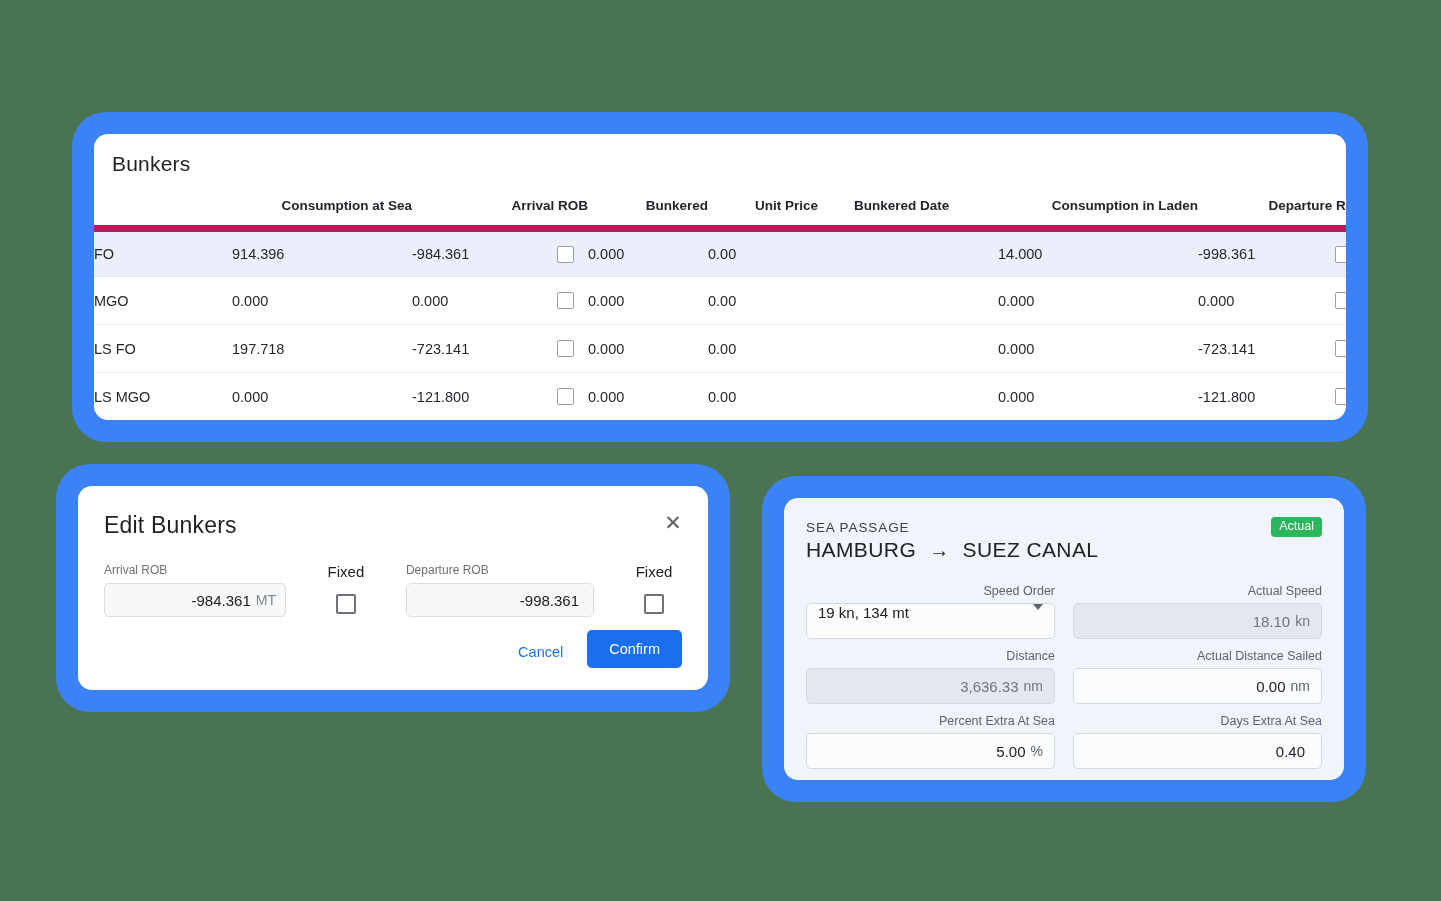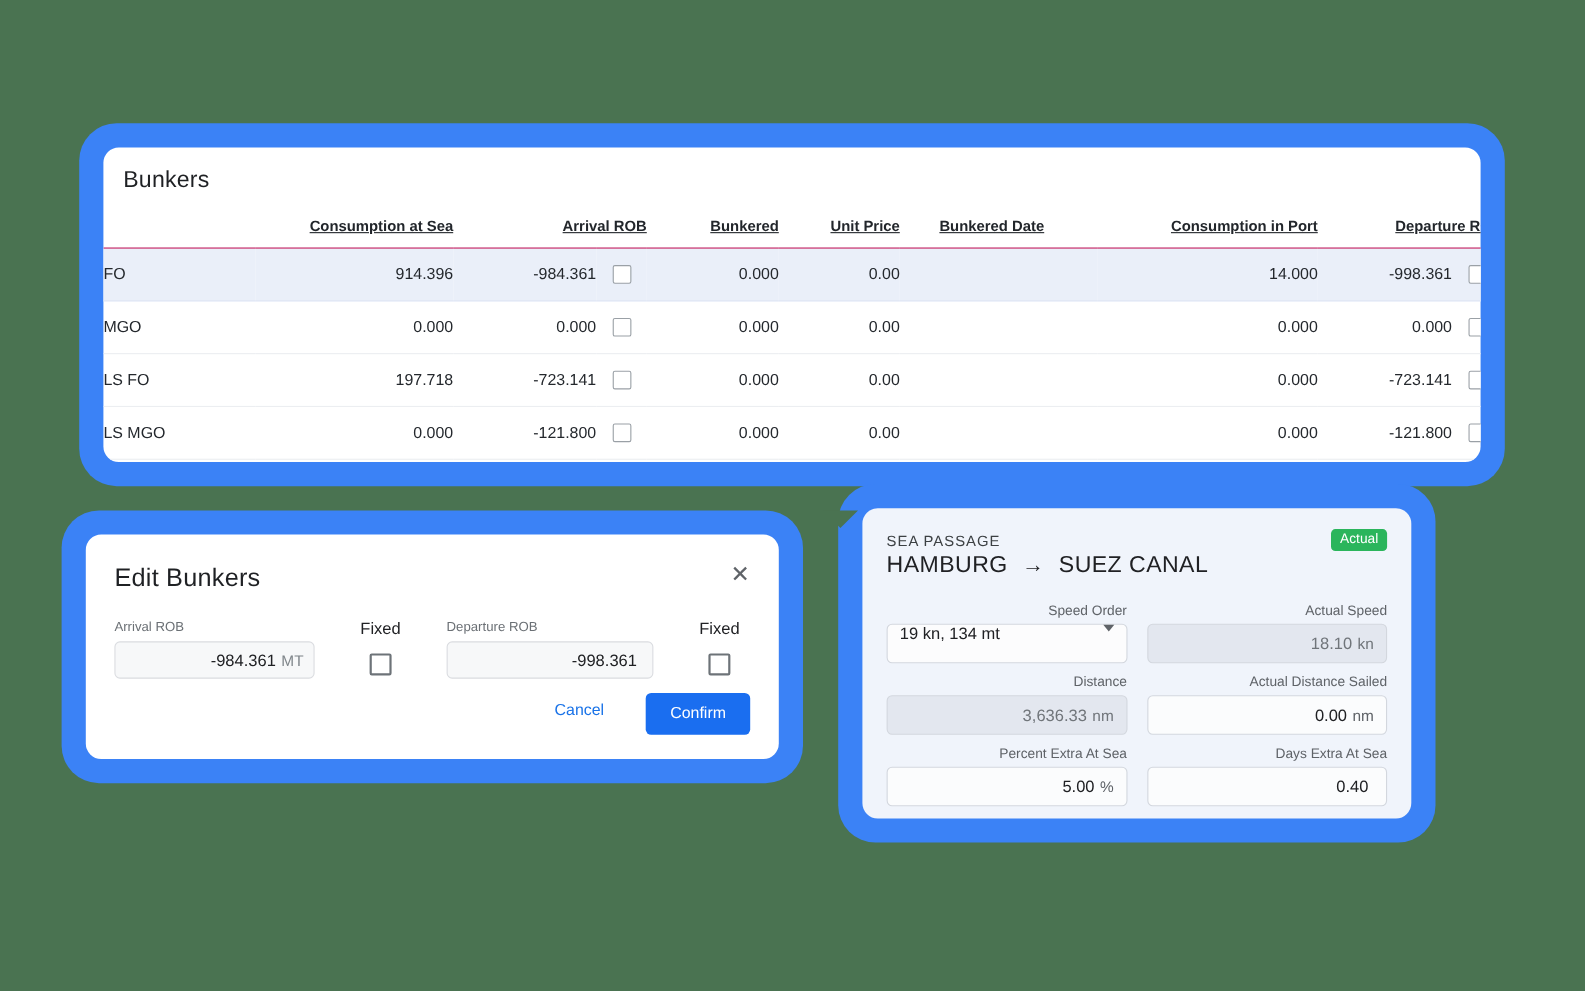--- a/index.html
+++ b/index.html
@@ -26,23 +26,23 @@
   .bunkers-title {
     font-size: 21px; color: #1f2124; font-weight: 400;
     padding: 18px 0 0 18px; letter-spacing: .2px;
   }
   table.bunkers { width: 100%; border-collapse: collapse; table-layout: fixed; margin-top: 22px; }
   table.bunkers th {
     font-size: 13.5px; font-weight: 700; color: #22262b;
     text-align: right; padding: 0 0 12px 0; white-space: nowrap;
   }
   table.bunkers th.left { text-align: left; }
-  table.bunkers tr.head-row th { border-bottom: 1px solid #be185d; text-decoration: underline; }
+  table.bunkers tr.head-row th { border-bottom: 7px solid #be185d; }
   table.bunkers td {
-    font-size: 14.5px; color: #24282d; text-align: right;
+    font-size: 14.5px; color: #24282d; text-align: left;
     padding: 0; height: 48px; vertical-align: middle; white-space: nowrap;
   }
   table.bunkers td.left { text-align: left; }
   table.bunkers tbody tr { border-bottom: 1px solid #eceef1; }
   table.bunkers tbody tr.sel { background: #eaeff9; border-bottom-color: #dfe6f4; }
   .c-fuel   { width: 138px; padding-left: 18px !important; }
   .c-cons   { width: 180px; }
   .c-arob   { width: 130px; }
   .c-arobcb { width: 46px; }
   .c-bunk   { width: 120px; }
@@ -83,33 +83,33 @@
     display: flex; flex-direction: column; align-items: center;
     margin: 0 0 0 32px; width: 64px;
   }
   .fixed-lbl { font-size: 15px; color: #202124; margin-bottom: 14px; }
   .chk-lg {
     width: 20px; height: 20px; border: 2px solid #6d7378;
     border-radius: 2px; background: #fff;
   }
   .dlg-actions {
     position: absolute; right: 26px; bottom: 22px;
-    display: flex; align-items: flex-start; gap: 28px;
+    display: flex; align-items: flex-end; gap: 14px;
   }
   .btn-text {
     color: #1a73e8; font-size: 14.5px; background: none; border: none;
     cursor: pointer; padding: 8px 10px; font-family: inherit;
   }
   .btn-primary {
     background: #1a6ef0; color: #fff; font-size: 14.5px; border: none;
     border-radius: 5px; padding: 11px 22px; cursor: pointer; font-family: inherit;
   }
 
   
-  #sea-frame { left: 762px; top: 440px; width: 543px; height: 326px; }
+  #sea-frame { left: 762px; top: 476px; width: 604px; height: 326px; }
   #sea-frame .inner { background: #f0f4fb; position: relative; padding: 22px 22px 0 22px; }
   .sea-kicker { font-size: 13.5px; letter-spacing: .9px; color: #3c4043; }
   .sea-route {
     font-size: 21px; color: #202124; margin-top: 3px;
     display: flex; align-items: center; gap: 13px; letter-spacing: .4px;
   }
   .sea-route .arrow { font-size: 20px; color: #202124; }
   .laden-badge {
     position: absolute; right: 22px; top: 19px;
     background: #2bb55c; color: #fff; font-size: 12.5px;
@@ -175,21 +175,21 @@
             <col class="c-drobcb">
         </colgroup>
         <thead>
           <tr class="head-row">
             <th class="left"></th>
             <th>Consumption at Sea</th>
             <th colspan="2">Arrival ROB</th>
             <th>Bunkered</th>
             <th>Unit Price</th>
             <th class="left" style="padding-left:36px;">Bunkered Date</th>
-            <th>Consumption in Port</th>
+            <th>Consumption in Laden</th>
             <th colspan="2">Departure ROB</th>
 
           </tr>
         </thead>
         <tbody id="bunkers-body">
             <tr class="sel">
               <td class="left">FO</td>
               <td class="cell-num">914.396</td>
               <td class="cell-num">-984.361</td>
               <td style="text-align: center;"><span class="chk"></span></td>

